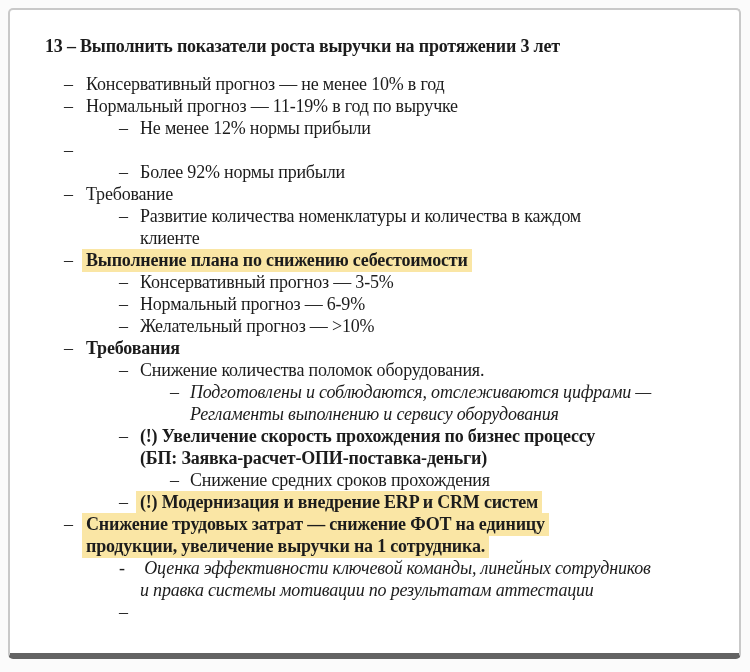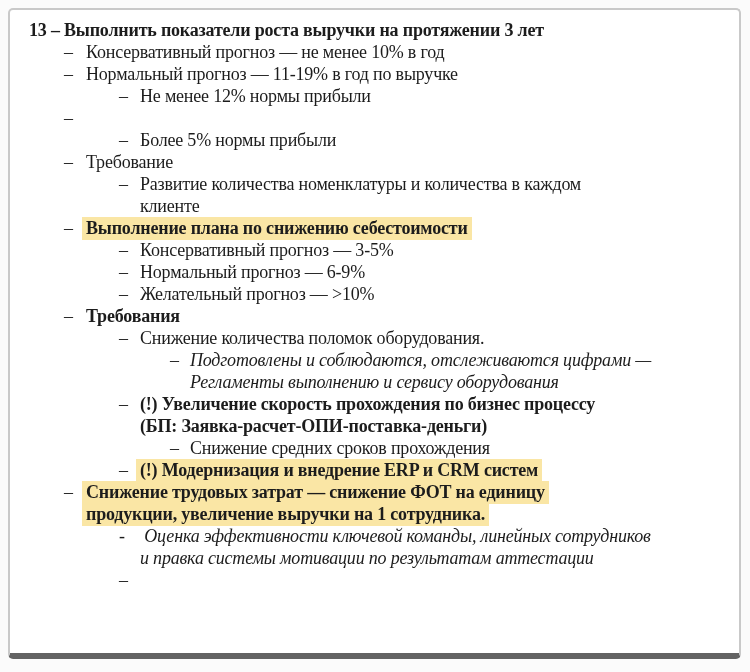--- a/index.html
+++ b/index.html
@@ -22,21 +22,21 @@
     border-radius: 5px;
     overflow: hidden;
   }
   .page {
     padding: 9px 16px 8px 19px;
     color: var(--ink, #1c1c1c);
     font-size: 18px;
     line-height: 22px;
   }
   .heading {
-    margin: 0;
+    margin: 16px;
     font-weight: bold;
     white-space: pre-wrap;
     letter-spacing: -0.2px;
     font-family: Liberation Serif, serif;
   }
   .section-gap { margin-top: 15px; }
   .item { display: flex; letter-spacing: -0.2px; }
   .item .marker { flex: 0 0 auto; }
   .level-1 { padding-left: 35px; }
   .level-1 .marker { width: 22px; }
@@ -74,21 +74,21 @@
         </div>
         <div class="item level-2">
           <span class="marker">–</span>
           <span class="text"><span class="inner">Не менее 12% нормы прибыли</span></span>
         </div>
         <div class="item level-1">
           <span class="marker">–</span>
         </div>
         <div class="item level-2">
           <span class="marker">–</span>
-          <span class="text"><span class="inner">Более 5% нормы прибыли</span></span>
+          <span class="text"><span class="inner">Более 92% нормы прибыли</span></span>
         </div>
         <div class="item level-1">
           <span class="marker">–</span>
           <span class="text"><span class="inner underline">Требование</span></span>
         </div>
         <div class="item level-2">
           <span class="marker">–</span>
           <span class="text"><span class="inner">Развитие количества номенклатуры и количества в каждом
 клиенте</span></span>
         </div>

